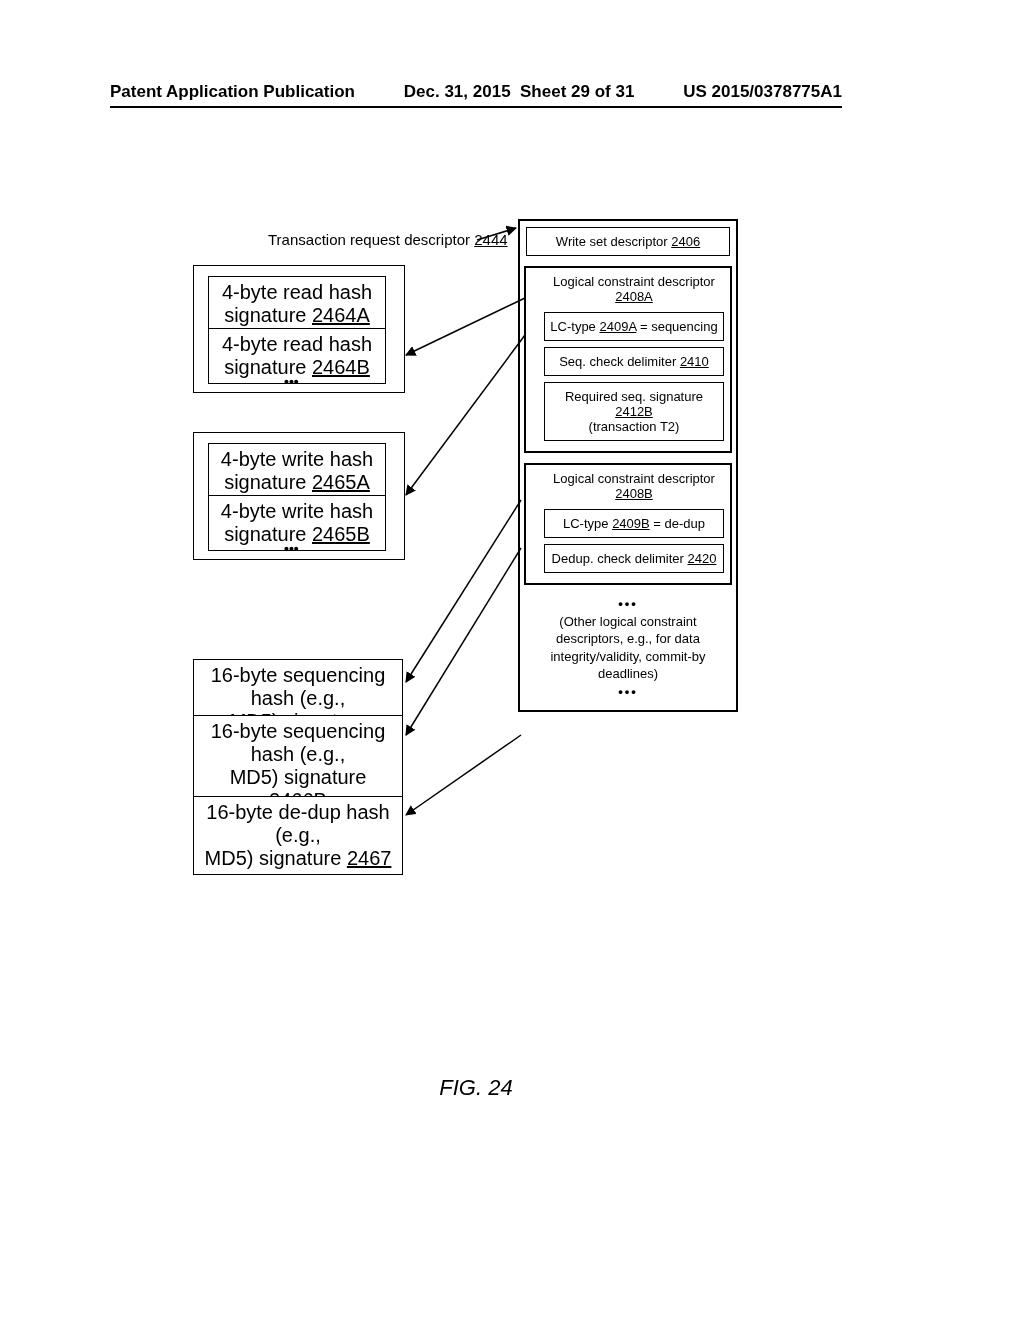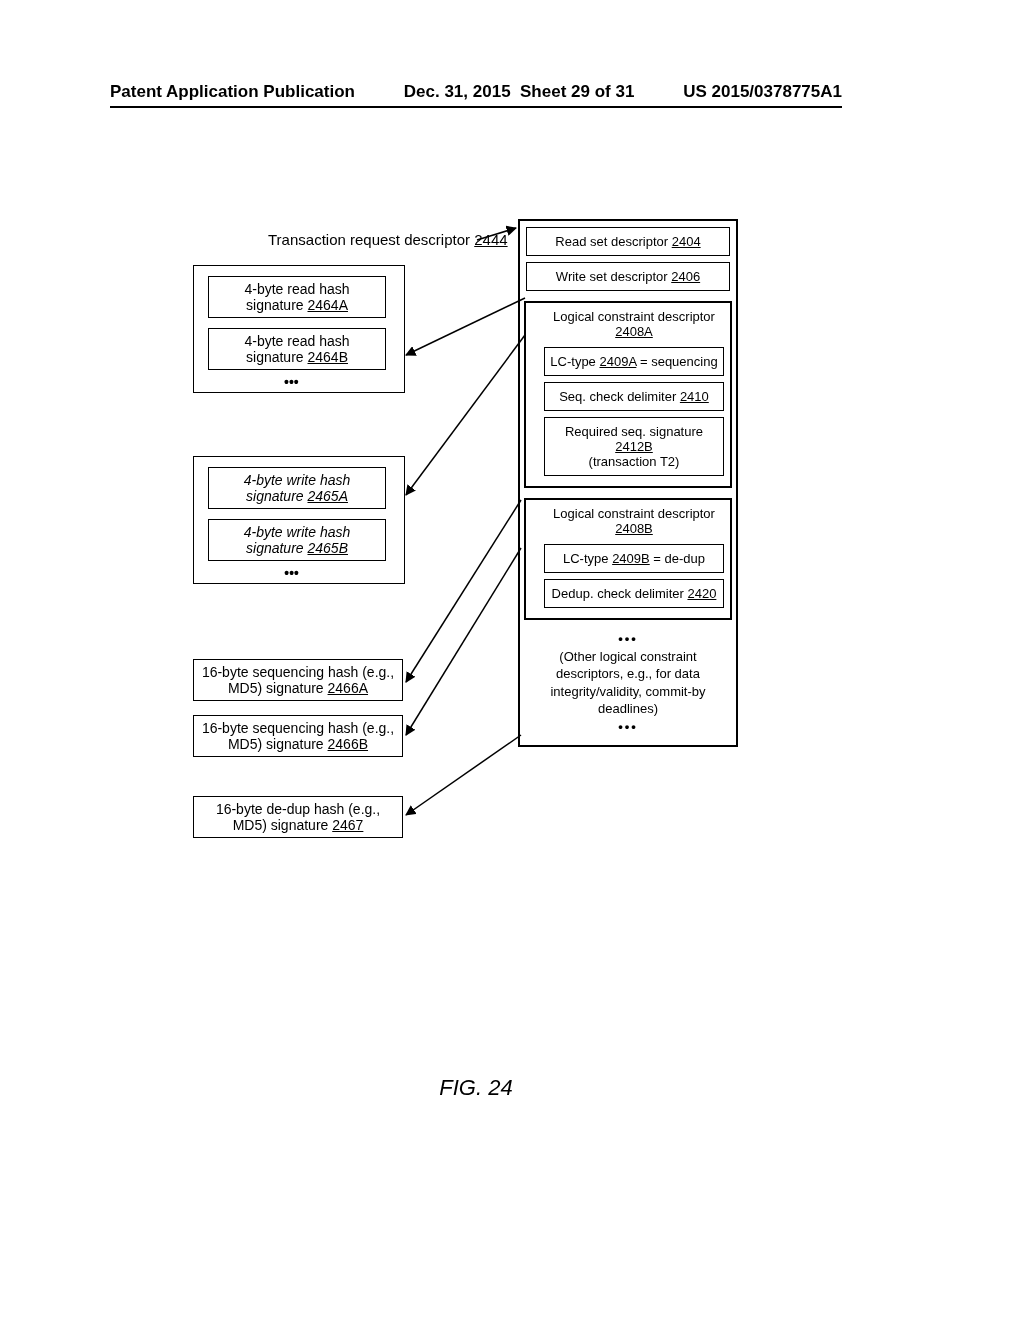--- a/index.html
+++ b/index.html
@@ -39,21 +39,21 @@
     font-size: 22px;
   }
   .detail-group {
     position: absolute;
     border: 1px solid #000;
   }
   .detail-item {
     position: absolute;
     border: 1px solid #000;
     text-align: center;
-    font-size: 14px;
+    font-size: 20px;
     padding: 4px 6px;
     box-sizing: border-box;
     background: #fff;
   }
   .ellipsis {
     position: absolute;
     font-size: 14px;
     font-weight: bold;
     text-align: center;
   }
@@ -138,21 +138,21 @@
     </div>
     <div class="detail-item" style="left:14px; top:62px; width:178px;">
       <div>4-byte read hash</div>
       <div>
         <span>signature </span><span class="u">2464B</span>
       </div>
     </div>
     <div class="ellipsis" style="left:90px; top:108px;">•••</div>
   </div>
 
-  <div class="detail-group" style="left:193px; top:456px; width:210px; height:126px;font-style:italic;">
+  <div class="detail-group" style="left:193px; top:432px; width:210px; height:126px;">
     <div class="detail-item" style="left:14px; top:10px; width:178px;">
       <div>4-byte write hash</div>
       <div>
         <span>signature </span><span class="u">2465A</span>
       </div>
     </div>
     <div class="detail-item" style="left:14px; top:62px; width:178px;">
       <div>4-byte write hash</div>
       <div>
         <span>signature </span><span class="u">2465B</span>
@@ -176,23 +176,20 @@
   </div>
 
   <div class="detail-item" style="left:193px; top:796px; width:210px;">
     <div>16-byte de-dup hash (e.g.,</div>
     <div>
       <span>MD5) signature </span><span class="u">2467</span>
     </div>
   </div>
 
   <div class="right-col">
-    <div class="right-item">
-      <span>Read set descriptor </span><span class="u">2404</span>
-    </div>
     <div class="right-item">
       <span>Write set descriptor </span><span class="u">2406</span>
     </div>
 
     <div class="right-sub">
       <div class="right-sub-title">
         <span>Logical constraint descriptor </span><span class="u">2408A</span>
       </div>
       <div class="right-item">
         <span>LC-type </span><span class="u">2409A</span><span> = sequencing</span>

